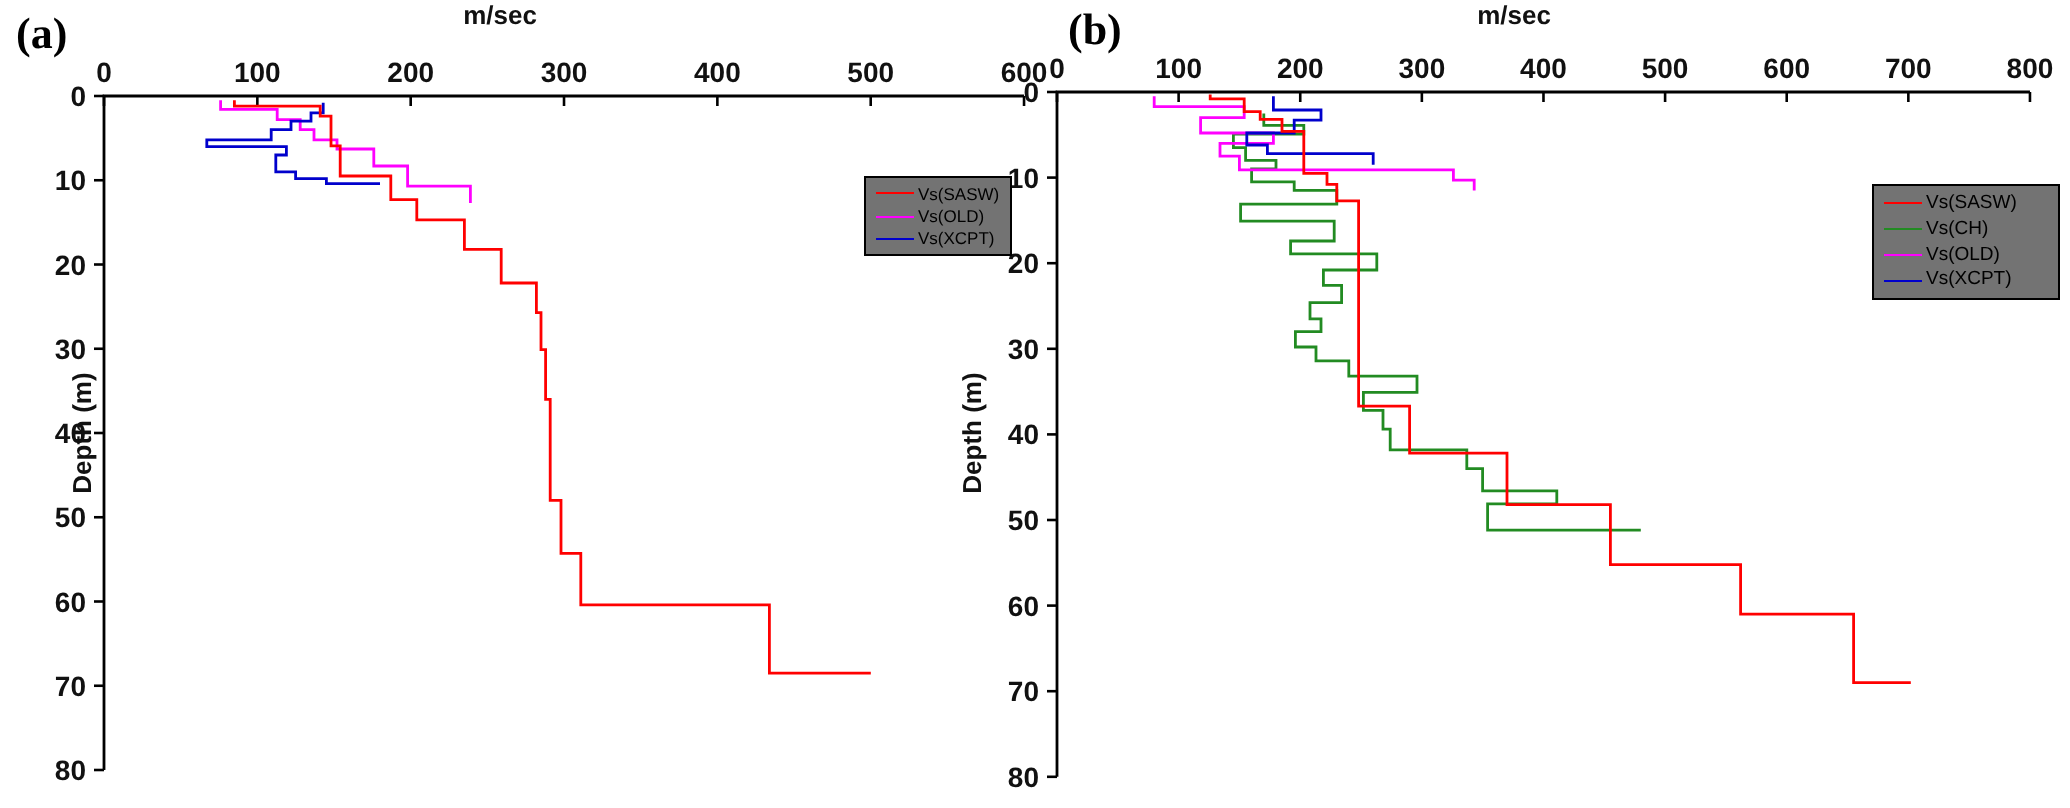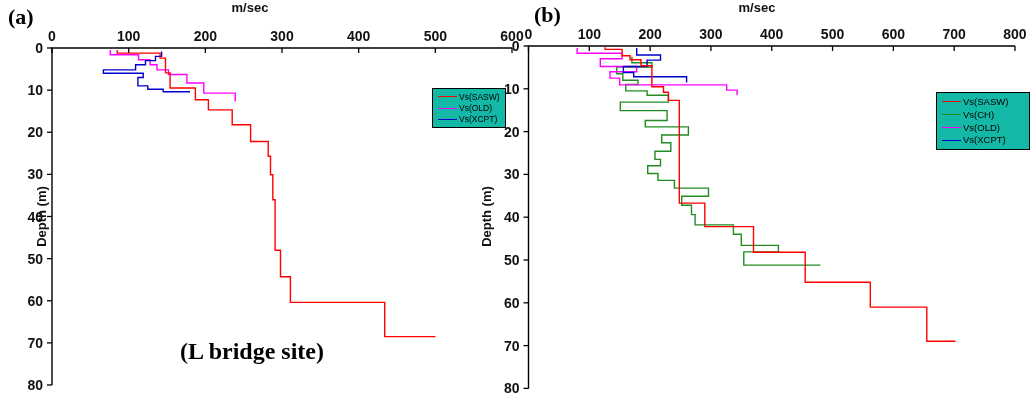--- a/index.html
+++ b/index.html
@@ -6,21 +6,21 @@
   .canvas{position:relative;width:1035px;height:404px;background:#fff;
           font-family:"Liberation Sans",sans-serif;overflow:hidden;}
   .panel-label{position:absolute;font-family:"Liberation Serif",serif;
                font-weight:bold;font-size:22px;color:#000;}
   .axis-unit{position:absolute;transform:translateX(-50%);
              font-weight:bold;font-size:13px;color:#111;}
   .depth-title{position:absolute;width:100px;text-align:center;
                transform:rotate(-90deg);font-weight:bold;font-size:13px;color:#111;}
   .site-title{position:absolute;transform:translateX(-50%);white-space:nowrap;
               font-family:"Liberation Serif",serif;font-weight:bold;font-size:24px;color:#000;}
-  .legend{position:absolute;border:1px solid #000;background:#14b8a6;
+  .legend{position:absolute;border:1px solid #000;background:#737373;
           display:flex;flex-direction:column;justify-content:space-evenly;
           box-sizing:border-box;padding:1px 0;}
   .lrow{display:flex;align-items:center;line-height:1;}
   .lline{display:inline-block;width:19px;height:0;border-top:1.5px solid #000;
          margin-left:5px;flex:none;}
   .llabel{margin-left:2px;color:#000;white-space:nowrap;}
   #legend-a{left:432px;top:88px;width:74px;height:40px;font-size:8.5px;}
   #legend-b{left:936px;top:92px;width:94px;height:58px;font-size:9.5px;}
   svg.plot{position:absolute;left:0;top:0;}
   svg .ticklab{font-family:"Liberation Sans",sans-serif;font-weight:bold;
@@ -121,21 +121,20 @@
       </div>
       <div class="lrow">
         <span class="lline" style="border-top-color: rgb(255, 0, 255);"></span>
         <span class="llabel">Vs(OLD)</span>
       </div>
       <div class="lrow">
         <span class="lline" style="border-top-color: rgb(0, 0, 204);"></span>
         <span class="llabel">Vs(XCPT)</span>
       </div>
     </div>
-  <div class="site-title" style="left:252px;top:338px;">(L bridge site)</div>
 
   <div class="panel-label" style="left:534px;top:2px;">(b)</div>
   <div class="axis-unit" style="left:757px;top:0px;">m/sec</div>
   <div class="depth-title" style="left:436px;top:209px;">Depth (m)</div>
   <div class="legend" id="legend-b">
       <div class="lrow">
         <span class="lline" style="border-top-color: rgb(255, 0, 0);"></span>
         <span class="llabel">Vs(SASW)</span>
       </div>
       <div class="lrow">

